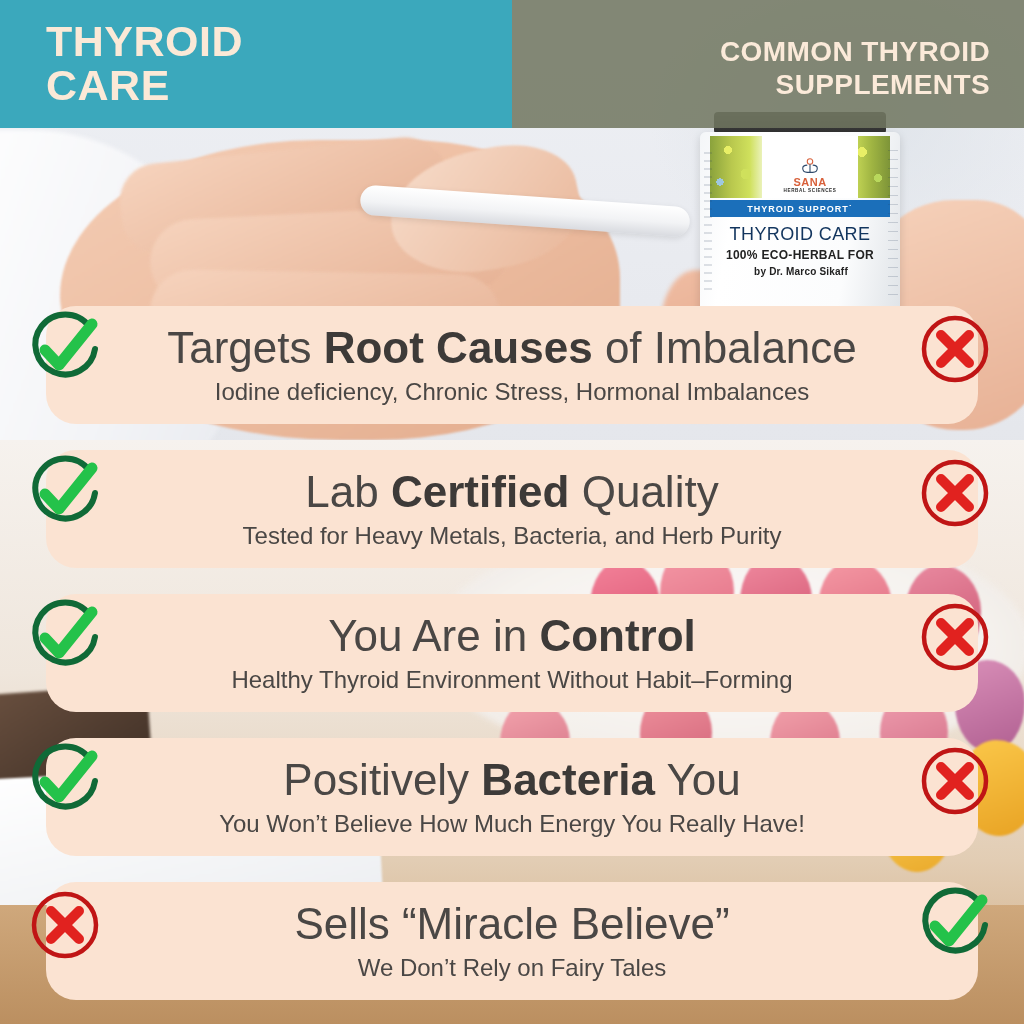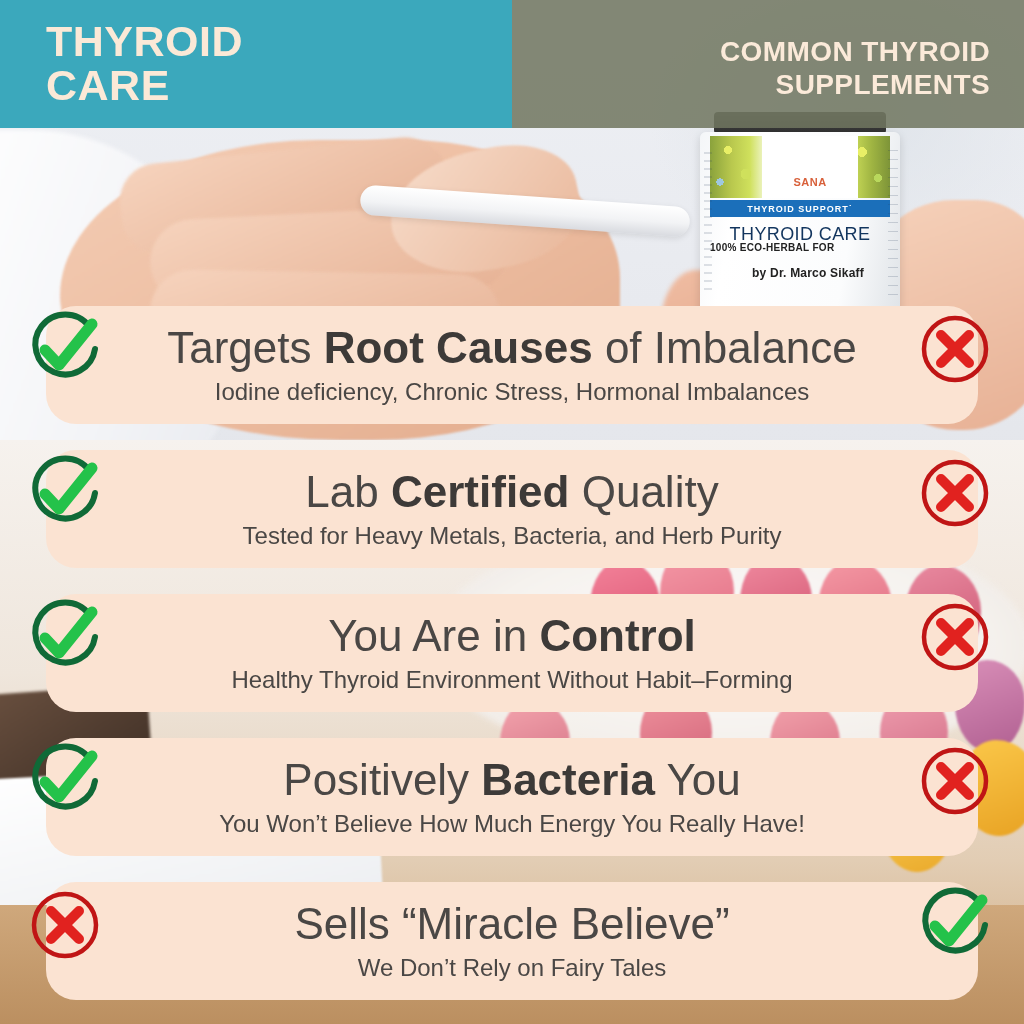--- a/index.html
+++ b/index.html
@@ -82,36 +82,36 @@
     background:
       radial-gradient(circle 7px at 18px 14px,#e8ef66 0 60%,transparent 61%),
       radial-gradient(circle 9px at 36px 38px,#cfe05c 0 60%,transparent 61%),
       radial-gradient(circle 6px at 10px 46px,#9fc8e0 0 60%,transparent 61%),
       radial-gradient(circle 8px at 152px 16px,#e8ef66 0 60%,transparent 61%),
       radial-gradient(circle 7px at 168px 42px,#b9d85c 0 60%,transparent 61%),
       radial-gradient(circle 6px at 140px 48px,#9fc8e0 0 60%,transparent 61%);
   }
   .brand-box{
     position:absolute;left:52px;top:0;width:96px;height:62px;background:#fff;
-    display:flex;flex-direction:column;align-items:center;padding-bottom:3px;box-sizing:border-box;gap:40px;
+    display:flex;flex-direction:column;align-items:center;justify-content:flex-end;padding-bottom:3px;box-sizing:border-box;
   }
   .brand-mark{width:22px;height:20px;margin-bottom:1px;}
   .brand-name{font-size:11px;font-weight:700;color:#d8603a;letter-spacing:.5px;line-height:1;}
   .brand-sub{font-size:4.6px;font-weight:700;color:#2b2b2b;letter-spacing:.6px;line-height:1.5;}
   .support-band{
     position:absolute;left:10px;top:68px;width:180px;height:17px;background:#1b6fba;
     display:flex;align-items:center;justify-content:center;
   }
   .support-band span{color:#fff;font-size:9px;font-weight:700;letter-spacing:1px;}
   .thyroid-care-txt{
     position:absolute;left:10px;top:92px;width:180px;text-align:center;
     color:#12355e;font-size:18px;font-weight:400;letter-spacing:.4px;
   }
-  .eco-txt{position:absolute;left:10px;top:110px;width:180px;color:#222;font-size:10px;font-weight:700;letter-spacing:.3px;}
-  .byline-txt{position:absolute;left:18px;top:134px;width:180px;text-align:center;color:#222;font-size:12px;font-weight:700;letter-spacing:.2px;}
+  .eco-txt{position:absolute;left:10px;top:116px;width:180px;text-align:center;color:#222;font-size:12px;font-weight:700;letter-spacing:.3px;}
+  .byline-txt{position:absolute;left:11px;top:134px;width:180px;text-align:center;color:#222;font-size:10px;font-weight:700;letter-spacing:.2px;}
   .side-ticks{
     position:absolute;left:188px;top:18px;width:10px;height:150px;
     background:repeating-linear-gradient(180deg,rgba(40,60,90,.35) 0 1px,transparent 1px 9px);
     opacity:.55;
   }
   .side-text-l{
     position:absolute;left:4px;top:20px;width:8px;height:140px;
     background:repeating-linear-gradient(180deg,rgba(40,60,90,.30) 0 2px,transparent 2px 8px);
     opacity:.5;
   }

